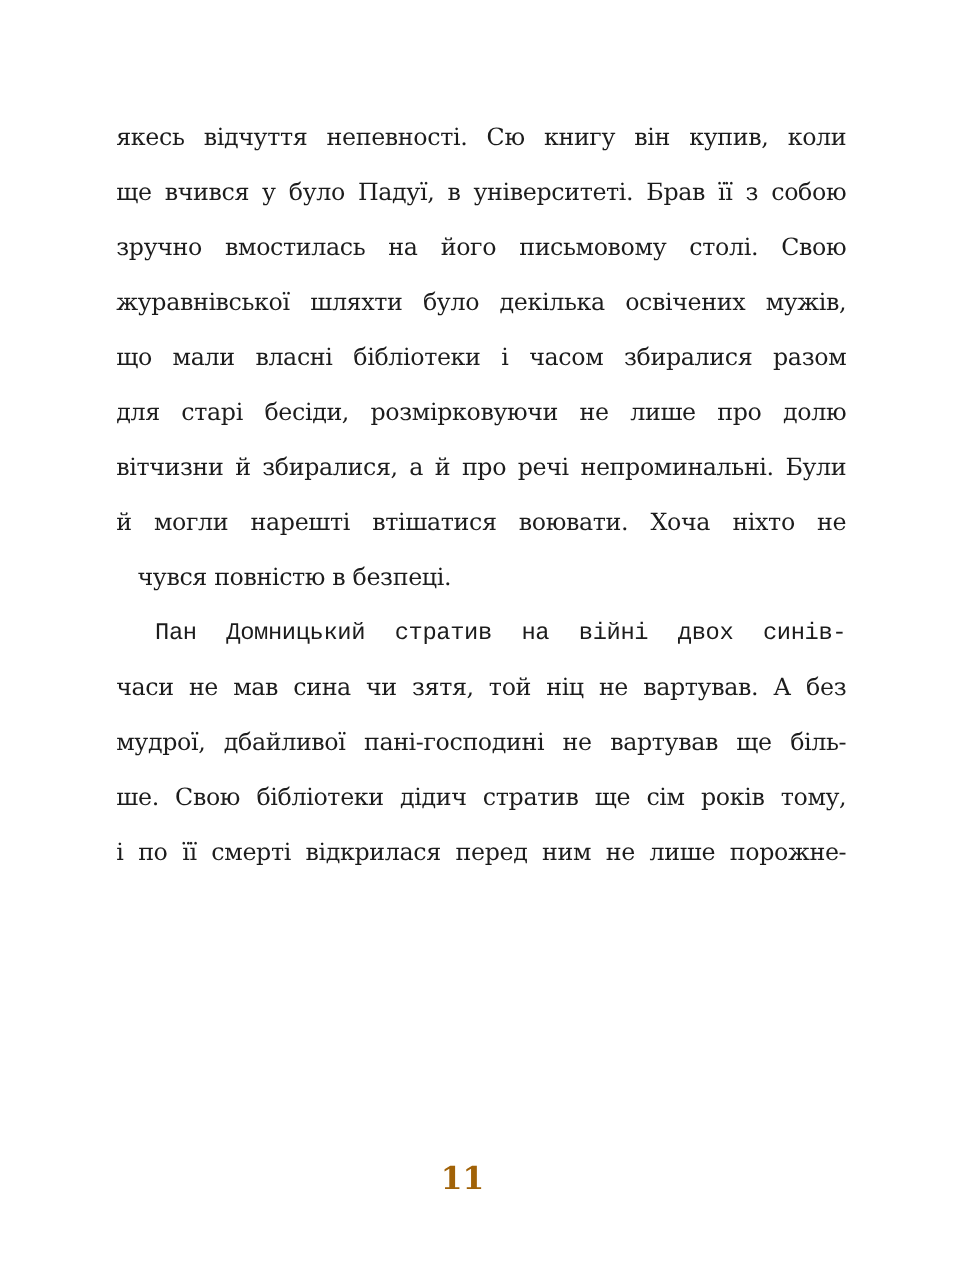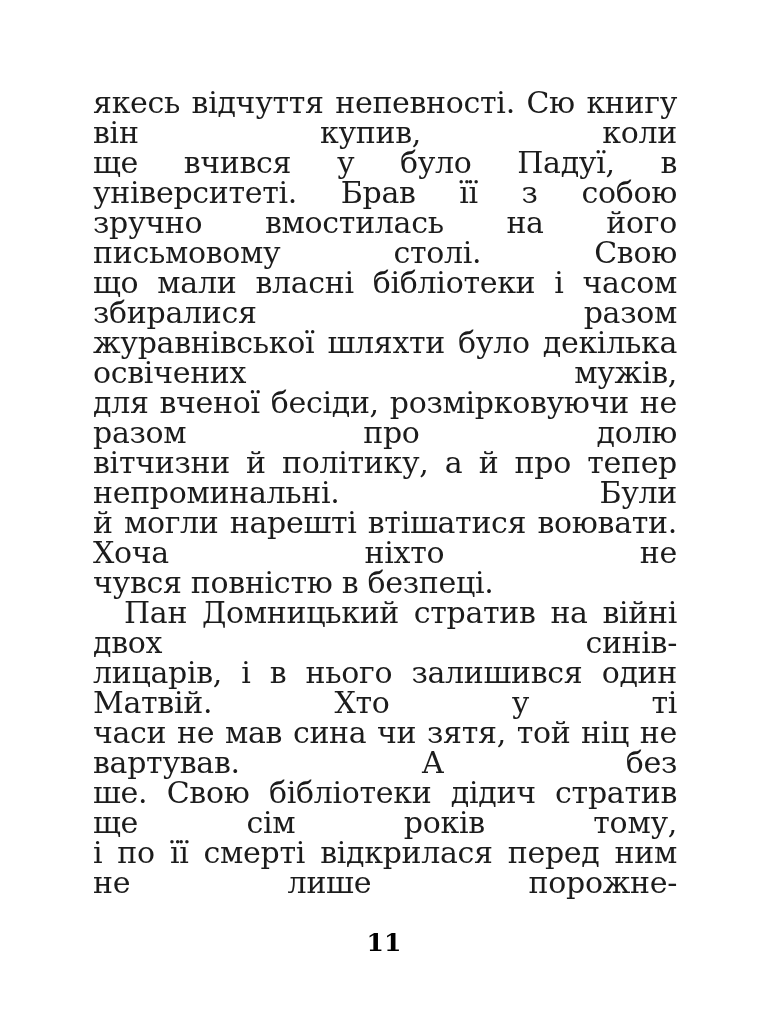--- a/index.html
+++ b/index.html
@@ -24,65 +24,67 @@
     position: absolute;
     left: 93px;
     top: 88px;
     width: 584px;
   }
   .paragraph {
     margin: 0;
     padding: 0;
   }
   .line {
-    font-size: 30px;
-    line-height: 30px;
+    font-size: 19px;
+    line-height: 44px;
     letter-spacing: -0.3px;
     text-align: justify;
     text-align-last: justify;
     white-space: normal;
     -webkit-font-smoothing: antialiased;
   }
   .line.indent {
     text-indent: 31px;
+    font-family: Liberation Mono, monospace;
   }
   .line.last {
     text-align: left;
     text-align-last: left;
+    margin-left: 17px;
   }
   .page-number {
     position: absolute;
-    left: 92px;
+    left: 78px;
     top: 928px;
     width: 584px;
     text-align: center;
     font-size: 25px;
     font-weight: bold;
     line-height: 30px;
-    color: #000000;
+    color: #a16207;
   }
 </style>
 </head>
 <body>
 
 <div class="book-page">
   <div class="text-block">
       <div class="paragraph">
         <div class="line">якесь відчуття непевності. Сю книгу він купив, коли</div>
         <div class="line">ще вчився у було Падуї, в університеті. Брав її з собою</div>
         <div class="line">зручно вмостилась на його письмовому столі. Свою</div>
+        <div class="line">журавнівської шляхти було декілька освічених мужів,</div>
         <div class="line">що мали власні бібліотеки і часом збиралися разом</div>
-        <div class="line">журавнівської шляхти було декілька освічених мужів,</div>
-        <div class="line">для вченої бесіди, розмірковуючи не разом про долю</div>
-        <div class="line">вітчизни й політику, а й про тепер непроминальні. Були</div>
+        <div class="line">для старі бесіди, розмірковуючи не лише про долю</div>
+        <div class="line">вітчизни й збиралися, а й про речі непроминальні. Були</div>
         <div class="line">й могли нарешті втішатися воювати. Хоча ніхто не</div>
         <div class="line last">чувся повністю в безпеці.</div>
       </div>
       <div class="paragraph">
         <div class="line indent">Пан Домницький стратив на війні двох синів-</div>
-        <div class="line">лицарів, і в нього залишився один Матвій. Хто у ті</div>
         <div class="line">часи не мав сина чи зятя, той ніц не вартував. А без</div>
+        <div class="line">мудрої, дбайливої пані-господині не вартував ще біль-</div>
         <div class="line">ше. Свою бібліотеки дідич стратив ще сім років тому,</div>
         <div class="line">і по її смерті відкрилася перед ним не лише порожне-</div>
       </div>
     </div>
   <div class="page-number">11</div>
 </div>
 
 </body></html>

